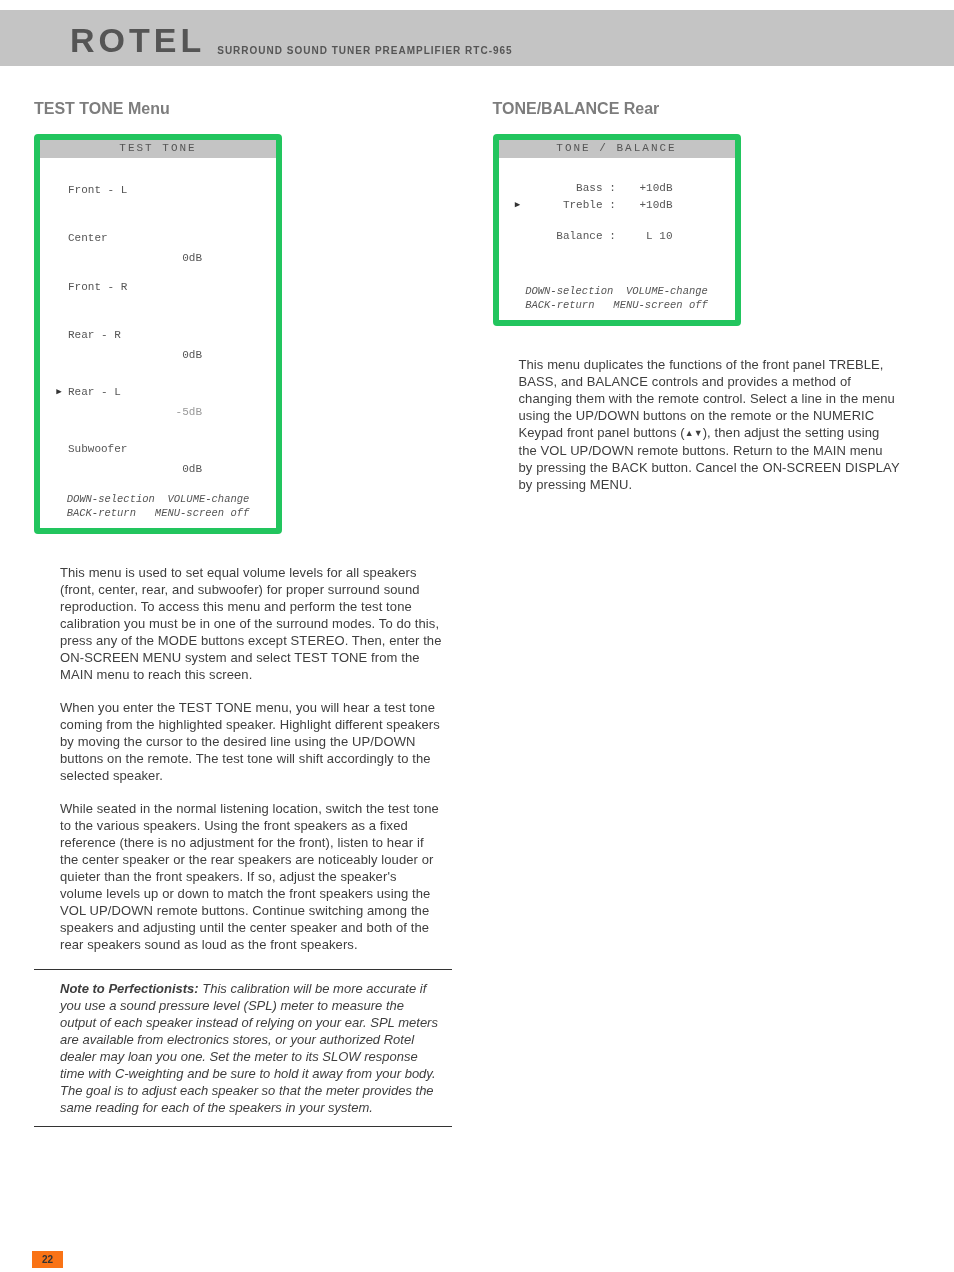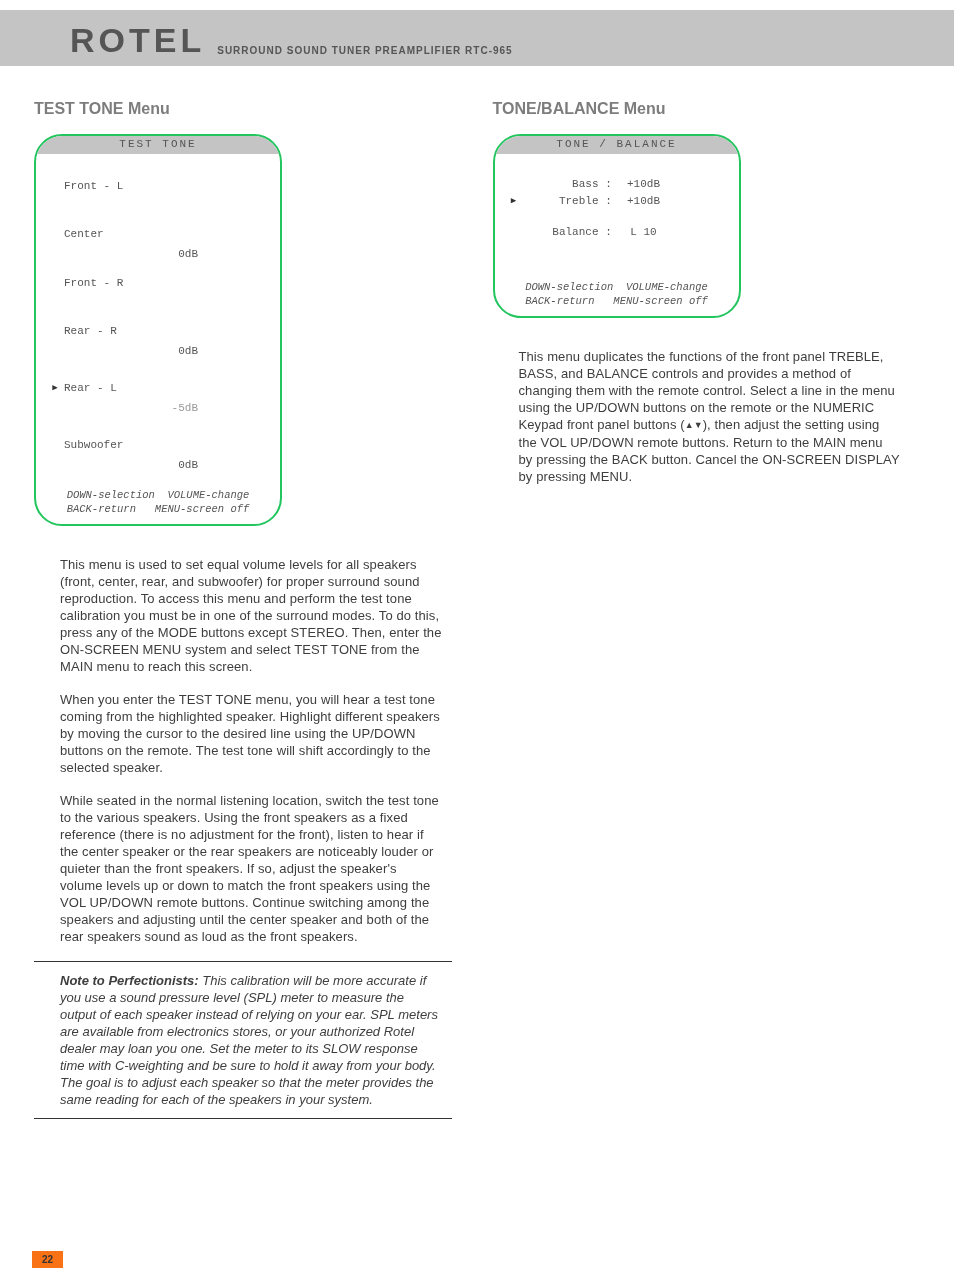--- a/index.html
+++ b/index.html
@@ -40,22 +40,22 @@
 
   .section-title {
     font-size: 16px;
     font-weight: 700;
     color: #7d7d7d;
     margin-bottom: 16px;
   }
 
   
   .osd {
-    border: 2px solid #22c55e;
-    border-radius: 28px;
+    border: 6px solid #22c55e;
+    border-radius: 4px;
     overflow: hidden;
     width: 248px;
     background: #fff;
     font-family: "Courier New", monospace;
     font-size: 11px;
     color: #555;
     margin-bottom: 30px;
   }
   .osd-title {
     background: #c4c4c4;
@@ -78,21 +78,21 @@
     font-size: 10.5px;
     color: #555;
     line-height: 14px;
     text-align: center;
     white-space: pre;
     font-style: italic;
   }
 
   .osd-tb .osd-label2 { width: 76px; text-align: right; white-space: pre; }
   .osd-tb .osd-sep { width: 20px; text-align: center; }
-  .osd-tb .osd-val2 { width: 50px; text-align: center; white-space: pre; }
+  .osd-tb .osd-val2 { width: 50px; text-align: right; white-space: pre; }
 
   .body-text {
     font-size: 13px;
     line-height: 17px;
     color: #3e3e3e;
     font-family: "Helvetica Neue", Helvetica, Arial, sans-serif;
     font-stretch: condensed;
     letter-spacing: 0.1px;
   }
   .body-text p { margin-bottom: 16px; text-align: left; padding-left: 26px; padding-right: 10px; }
@@ -173,21 +173,21 @@
       </div>
 
       <div class="note-box">
         <div class="note">
           <span class="bold">Note to Perfectionists:</span><span> This calibration will be more accurate if you use a sound pressure level (SPL) meter to measure the output of each speaker instead of relying on your ear. SPL meters are available from electronics stores, or your authorized Rotel dealer may loan you one. Set the meter to its SLOW response time with C-weighting and be sure to hold it away from your body. The goal is to adjust each speaker so that the meter provides the same reading for each of the speakers in your system.</span>
         </div>
       </div>
     </div>
 
     <div class="col">
-      <div class="section-title">TONE/BALANCE Menu</div>
+      <div class="section-title">TONE/BALANCE Rear</div>
 
       <div class="osd osd-tb">
         <div class="osd-title">TONE / BALANCE</div>
         <div class="osd-body" style="padding-top:22px;">
           <div class="osd-row">
             <span class="osd-cursor"></span>
             <span class="osd-label2">Bass</span>
             <span class="osd-sep">:</span>
             <span class="osd-val2 hi">+10dB</span>
           </div>

